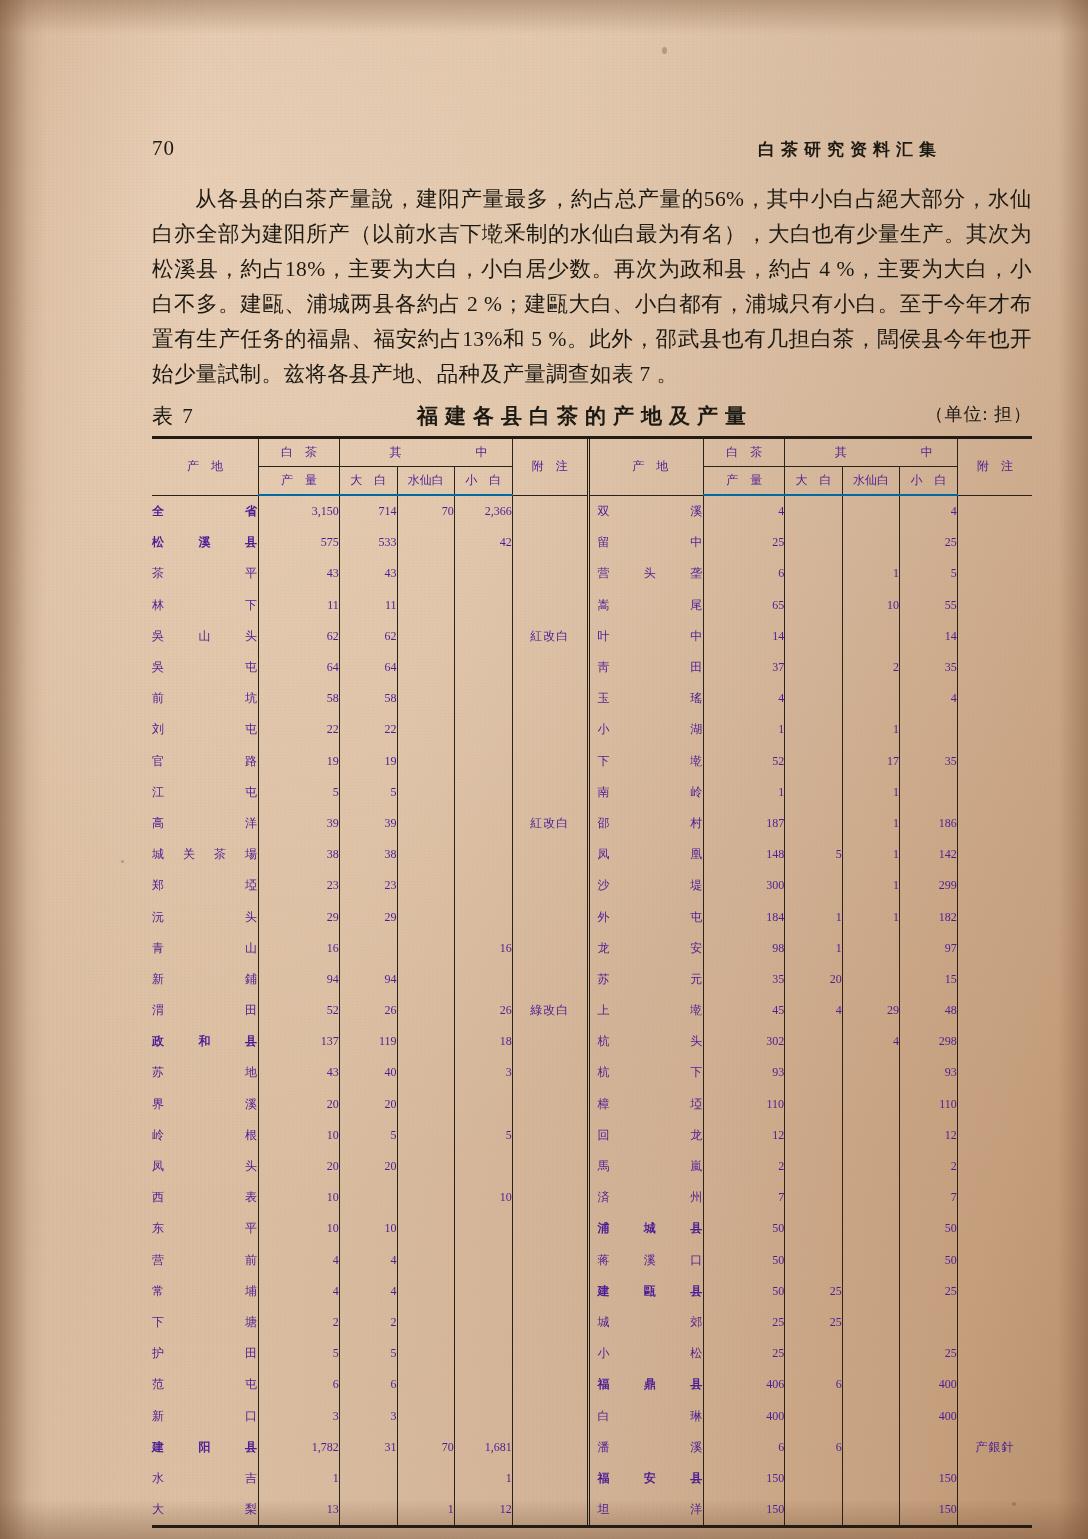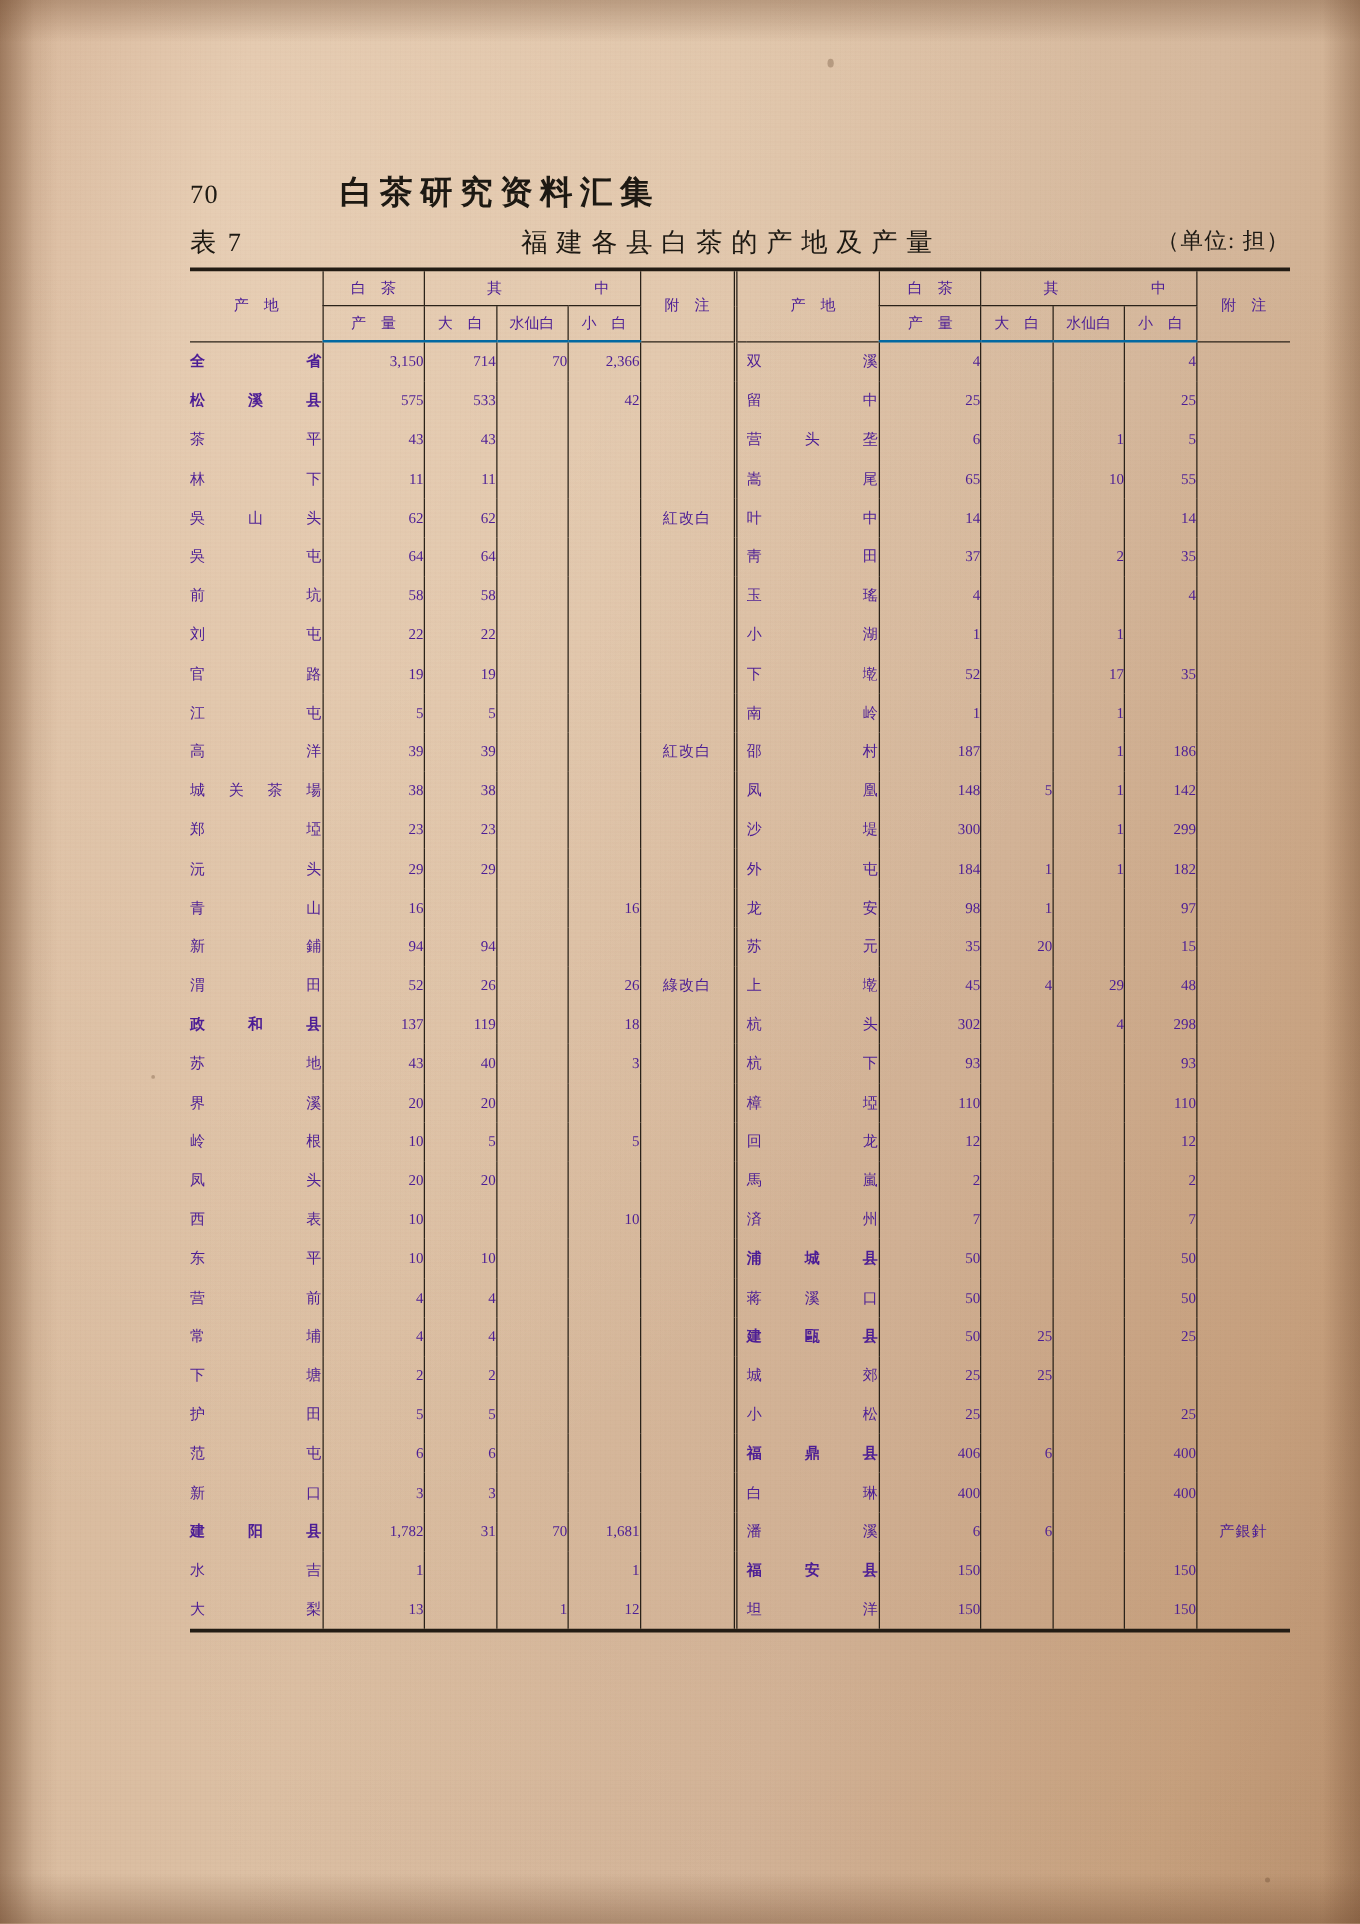--- a/index.html
+++ b/index.html
@@ -77,25 +77,25 @@
     display: flex;
     align-items: baseline;
     height: 34px;
   }
   .pg-num {
     font-size: 21px;
     letter-spacing: 1px;
     width: 120px;
   }
   .pg-title {
-    font-size: 26px;
+    font-size: 17px;
     letter-spacing: 6px;
     font-weight: bold;
     flex: 1;
-    text-align: left;
+    text-align: right;
     padding-right: 90px;
   }
 
   
   .body-text {
     margin-top: 12px;
     font-size: 21.5px;
     line-height: 35px;
     letter-spacing: 0.4px;
     text-align: justify;
@@ -107,21 +107,21 @@
     display: flex;
     align-items: flex-start;
     margin-top: 10px;
     font-size: 21px;
   }
   .cap-no { width: 86px; letter-spacing: 2px; }
   .cap-title {
     flex: 1;
     text-align: center;
     letter-spacing: 7px;
-    font-weight: normal;
+    font-weight: bold;
     padding-left: 30px;
   }
   .cap-unit { width: 130px; text-align: right; font-size: 18px; letter-spacing: 1px; }
 
   
   .tbl-wrap {
     margin-top: 6px;
     border-top: 3px solid #231c14;
     border-bottom: 3px solid #231c14;
     padding: 0;
@@ -179,20 +179,23 @@
 <div class="speck" style="left:1012px;top:1502px;width:4px;height:4px;"></div>
 <div class="speck" style="left:121px;top:860px;width:3px;height:3px;"></div>
 
 <div id="content">
 
   <div class="pg-header">
     <div class="pg-num">70</div>
     <div class="pg-title">白茶研究资料汇集</div>
   </div>
 
+  <div class="body-text">
+    <p>从各县的白茶产量說，建阳产量最多，約占总产量的56%，其中小白占絕大部分，水仙白亦全部为建阳所产（以前水吉下墘釆制的水仙白最为有名），大白也有少量生产。其次为松溪县，約占18%，主要为大白，小白居少数。再次为政和县，約占 4 %，主要为大白，小白不多。建甌、浦城两县各約占 2 %；建甌大白、小白都有，浦城只有小白。至于今年才布置有生产任务的福鼎、福安約占13%和 5 %。此外，邵武县也有几担白茶，闆侯县今年也开始少量試制。兹将各县产地、品种及产量調查如表 7 。</p>
+  </div>
 
   <div class="tbl-caption">
     <div class="cap-no">表 7</div>
     <div class="cap-title">福建各县白茶的产地及产量</div>
     <div class="cap-unit">（单位: 担）</div>
   </div>
 
   <div class="tbl-wrap">
     <table class="main">
       <thead>

